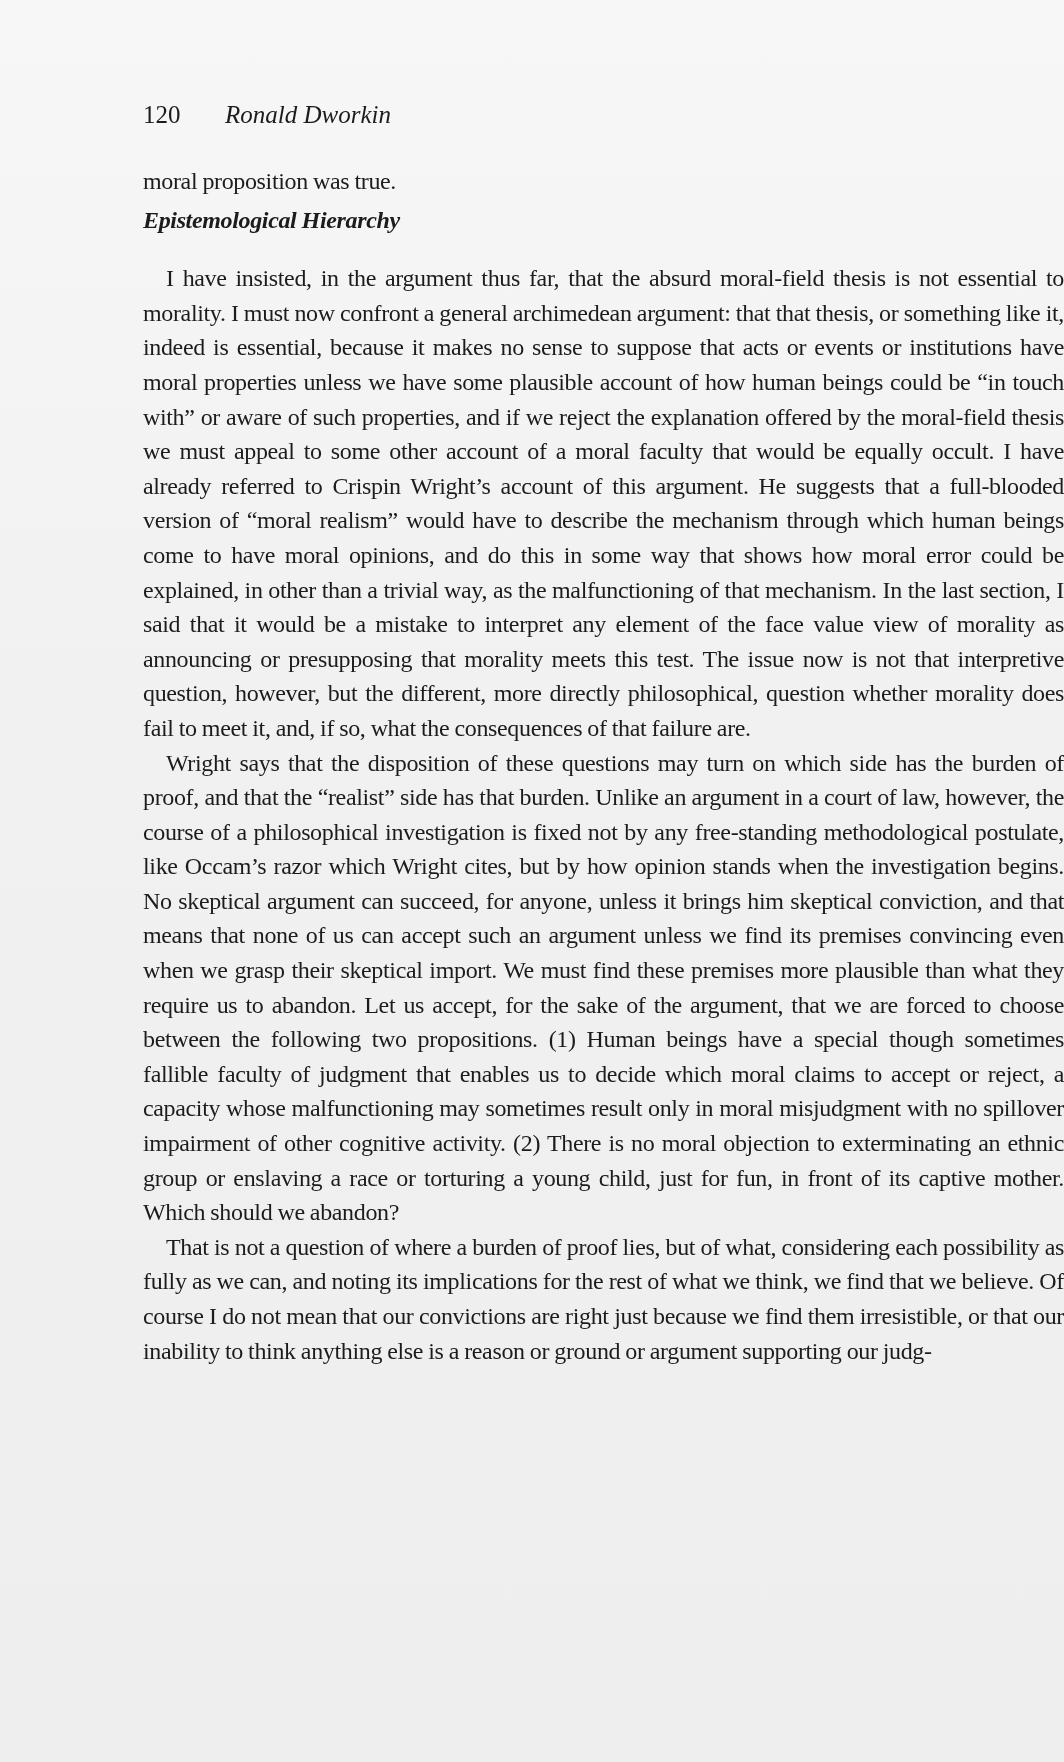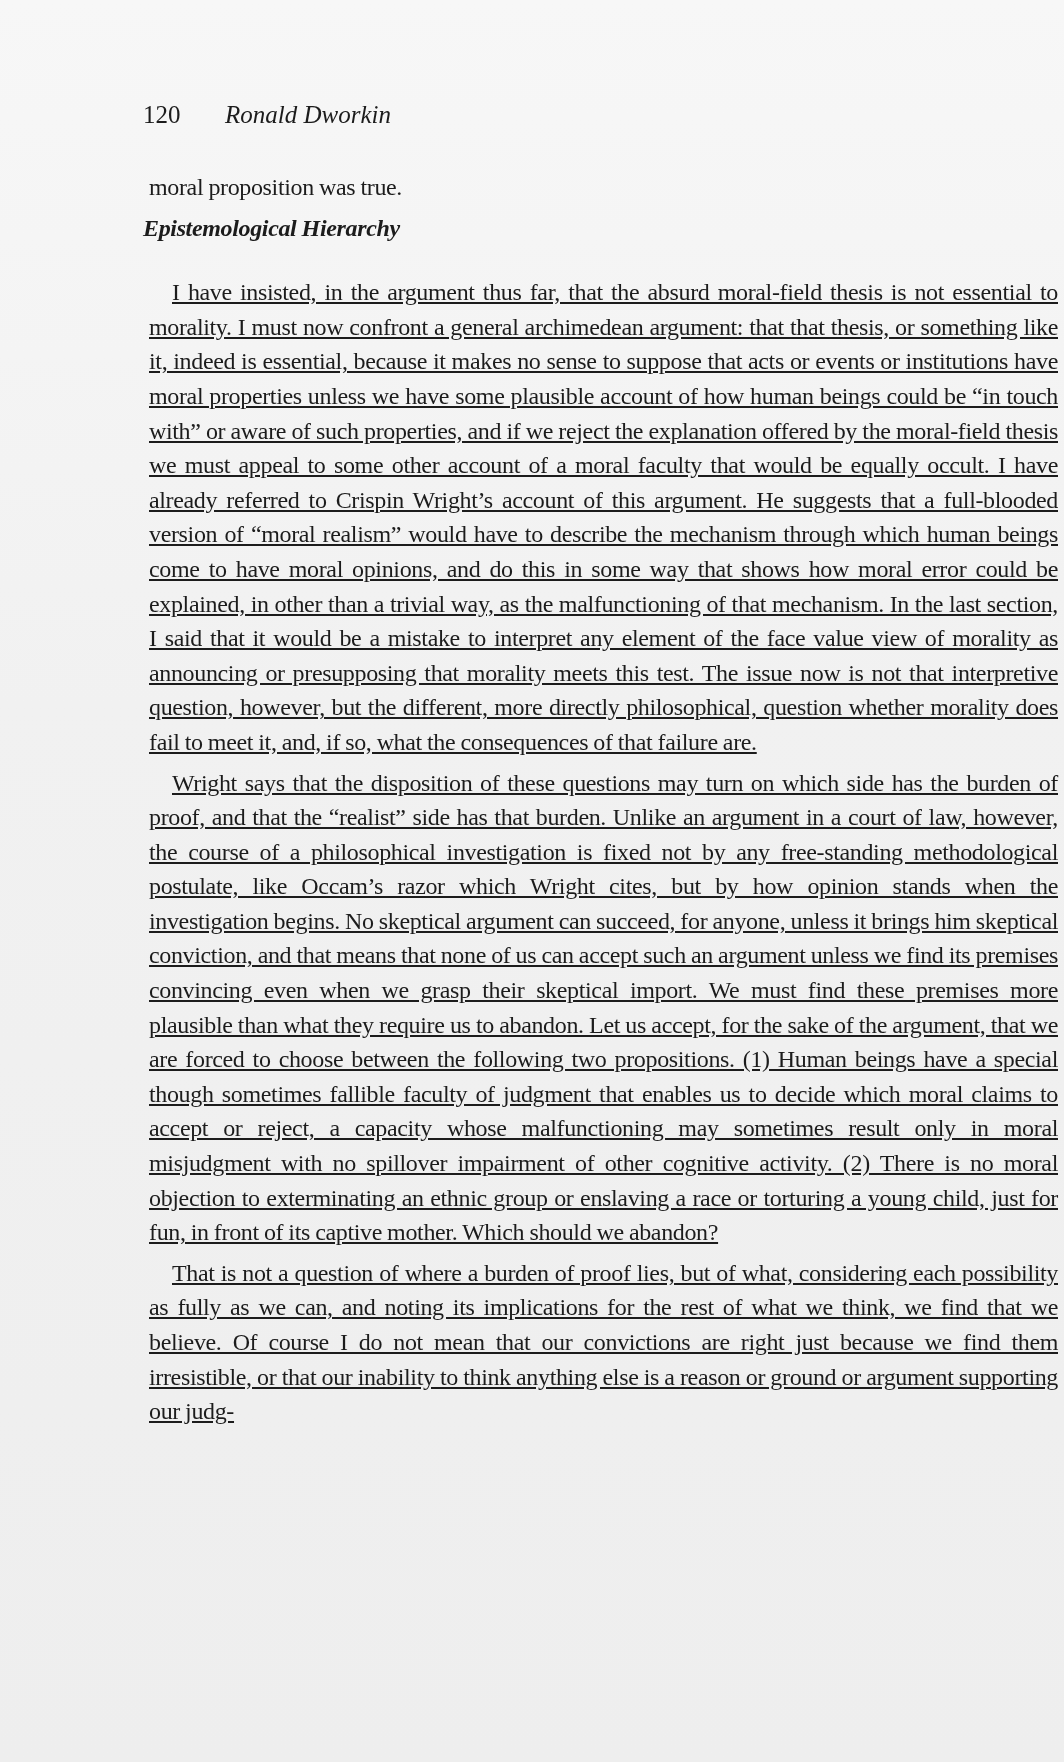--- a/index.html
+++ b/index.html
@@ -43,34 +43,33 @@
       left: 0;
       width: 921px;
       font-size: 24px;
       line-height: 34.6px;
       text-align: justify;
       letter-spacing: -0.35px;
       word-spacing: -0.5px;
       font-stretch: condensed;
     }
     .body-text p {
-      margin: 6px;
+      margin: 0;
     }
     .section-heading {
       font-style: italic;
       margin: 4px 0 4px 0 !important;
       text-align: left !important;
       font-weight: bold;
     }
     .gap-after-heading {
       height: 20px;
     }
     .indent {
       text-indent: 23px;
-      text-decoration: underline;
     }
   </style>
 </head>
 <body>
 
 <div class="page">
   <div class="running-head">
     <span class="folio">120</span><span class="author">Ronald Dworkin</span>
   </div>
 

